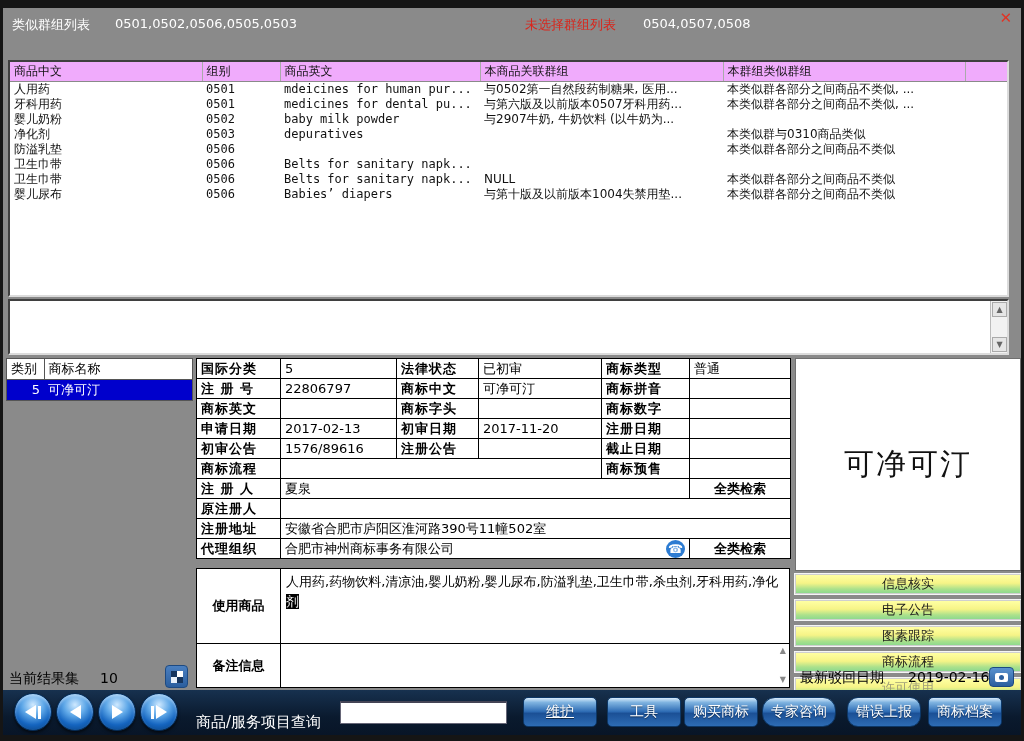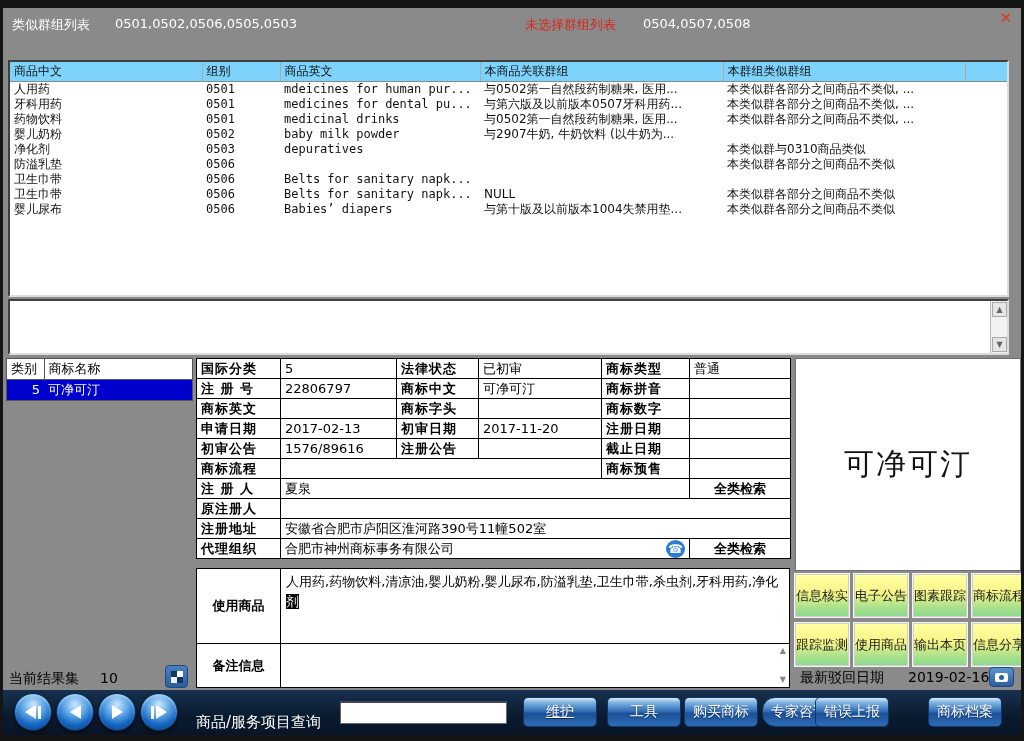--- a/index.html
+++ b/index.html
@@ -21,21 +21,21 @@
   
   #goods-panel {
     position:absolute; left:5px; top:52px; width:1001px; height:237px;
     background:#fff;
     border-top:2px solid #3f3f3f; border-left:2px solid #3f3f3f;
     border-bottom:2px solid #dcdcdc; border-right:2px solid #dcdcdc;
     overflow:hidden;
   }
   table.goods { border-collapse:collapse; table-layout:fixed; width:997px; font-size:12px; color:#111; }
   table.goods th {
-    height:19px; background:#7dd3fc; font-weight:normal; text-align:left;
+    height:19px; background:#f0abfc; font-weight:normal; text-align:left;
     padding:0 4px; border-right:1px solid #aaa; border-bottom:1px solid #8a8a8a;
     overflow:hidden; white-space:nowrap;
   }
   table.goods td {
     height:15px; padding:0 4px; overflow:hidden; white-space:nowrap; line-height:15px;
   }
   table.goods td:nth-child(2), table.goods td:nth-child(3) { font-family:"DejaVu Sans Mono","Liberation Mono",monospace; }
   table.goods tr.sel td { background:#efefef; }
   
   #detail-panel {
@@ -73,21 +73,21 @@
              display:flex; align-items:center; justify-content:center; flex:0 0 auto; }
   .big-val { flex:1; padding:3px 5px; font-size:13px; line-height:20px; position:relative; overflow:hidden; }
   .hl { background:#000; color:#fff; }
   .mini-arrow { position:absolute; right:3px; font-size:8px; color:#888; line-height:8px; cursor:pointer; }
   .ma-up { top:3px; } .ma-dn { bottom:3px; }
   
   #preview-box { position:absolute; left:792px; top:350px; width:226px; height:213px; background:#fff;
                  border:1px solid #6f6f6f; display:flex; align-items:center; justify-content:center; }
   #preview-text { font-size:30px; color:#111; letter-spacing:2px; }
   #actions-grid { position:absolute; left:792px; top:566px; width:226px; height:92px;
-                  display:grid; grid-template-columns:repeat(5,1fr); gap:6px 5px; }
+                  display:grid; grid-template-columns:repeat(1,1fr); gap:6px 5px; }
   .act-btn { background:linear-gradient(180deg,#ffffa2 0%,#f6f487 45%,#abe18c 78%,#8ed98e 100%);
              border:1px solid #cfcfcf; outline:1px solid #f5f5f5; font-size:13px; color:#1c1c1c;
              display:flex; align-items:center; justify-content:center; cursor:pointer;
              font-family:inherit; white-space:nowrap; }
   .act-btn.disabled { color:#a0a07a; }
   
   .stat-lbl { position:absolute; font-size:14px; color:#000; white-space:nowrap; }
   .cam-btn { position:absolute; left:986px; top:659px; width:25px; height:20px; border-radius:4px;
              background:linear-gradient(#5a92cf,#2b5e9e); border:1px solid #1d4a82;
              display:flex; align-items:center; justify-content:center; cursor:pointer; }
@@ -160,28 +160,20 @@
             </tr>
             <tr>
               <td>牙科用药</td>
               <td>0501</td>
               <td>medicines for dental pu...</td>
               <td>与第六版及以前版本0507牙科用药...</td>
               <td>本类似群各部分之间商品不类似, ...</td>
               <td></td>
             </tr>
             <tr>
-              <td>药物饮料</td>
-              <td>0501</td>
-              <td>medicinal drinks</td>
-              <td>与0502第一自然段药制糖果, 医用...</td>
-              <td>本类似群各部分之间商品不类似, ...</td>
-              <td></td>
-            </tr>
-            <tr>
               <td>婴儿奶粉</td>
               <td>0502</td>
               <td>baby milk powder</td>
               <td>与2907牛奶, 牛奶饮料 (以牛奶为...</td>
               <td></td>
               <td></td>
             </tr>
             <tr>
               <td>净化剂</td>
               <td>0503</td>
@@ -401,18 +393,18 @@
           <span class="tri-r"></span>
         </div>
 
       <span id="search-lbl">商品/服务项目查询</span>
       <input id="search-input" type="text" value="" style="">
 
       <button class="blue-btn" style="left:520px;text-decoration:underline;">维护</button>
       <button class="blue-btn" style="left:604px;">工具</button>
       <button class="blue-btn" style="left:681px;">购买商标</button>
       <button class="blue-btn" style="left:759px;border-radius:13px;">专家咨询</button>
-      <button class="blue-btn" style="left:812px;">错误上报</button>
+      <button class="blue-btn" style="left:844px;border-radius:11px;">错误上报</button>
       <button class="blue-btn" style="left:925px;">商标档案</button>
     </div>
 
   </div>
 </div>
 
 </body></html>

